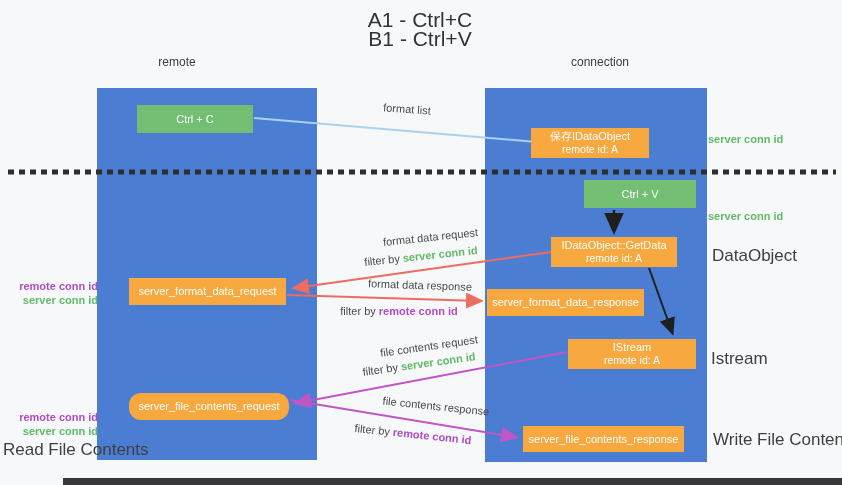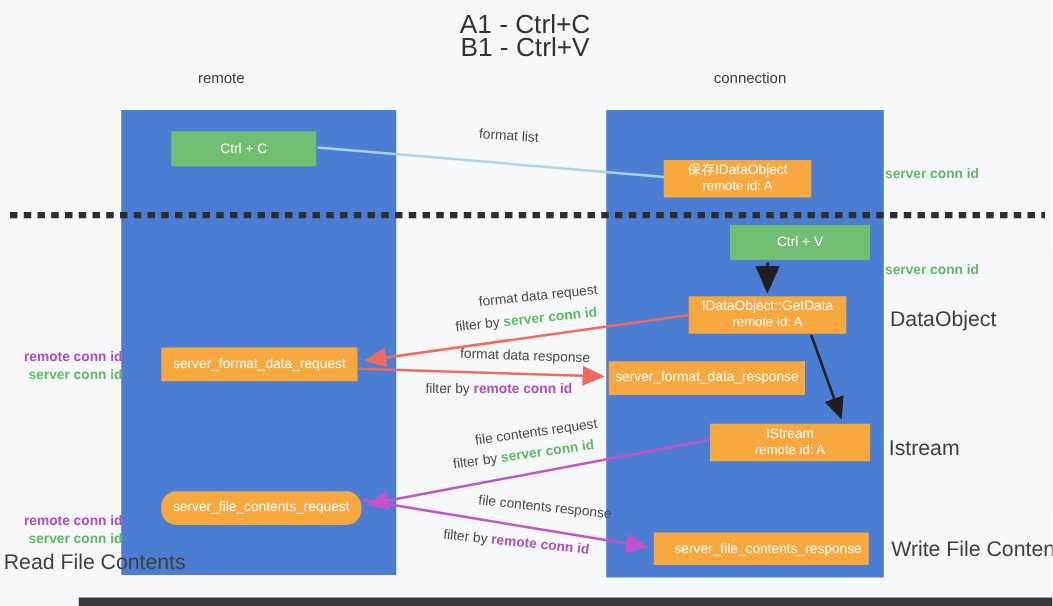--- a/index.html
+++ b/index.html
@@ -104,21 +104,21 @@
 
   <div class="node orange" style="left:568px;top:339px;width:128px;height:30px;">
     <div>IStream</div>
     <div class="l2">remote id: A</div>
   </div>
 
   <div class="node orange" style="left:129px;top:393px;width:160px;height:27px;border-radius:12px;">
     <div>server_file_contents_request</div>
   </div>
 
-  <div class="node orange" style="left:523px;top:426px;width:161px;height:26px;padding-left:11px;">
+  <div class="node orange" style="left:523px;top:426px;width:161px;height:26px;">
     <div>server_file_contents_response</div>
   </div>
 
   <div class="albl" style="left:352px;top:103px;width:110px;transform:rotate(4deg);">format list</div>
 
   <div class="albl" style="left:368px;top:231px;width:125px;transform:rotate(-6deg);">format data request</div>
   <div class="albl" style="left:350px;top:250px;width:142px;transform:rotate(-6deg);"><span>filter by</span> <span class="green-t">server conn id</span></div>
 
   <div class="albl" style="left:365px;top:279px;width:110px;transform:rotate(2deg);">format data response</div>
   <div class="albl" style="left:333px;top:305px;width:132px;"><span>filter by</span> <span class="purple-t">remote conn id</span></div>

